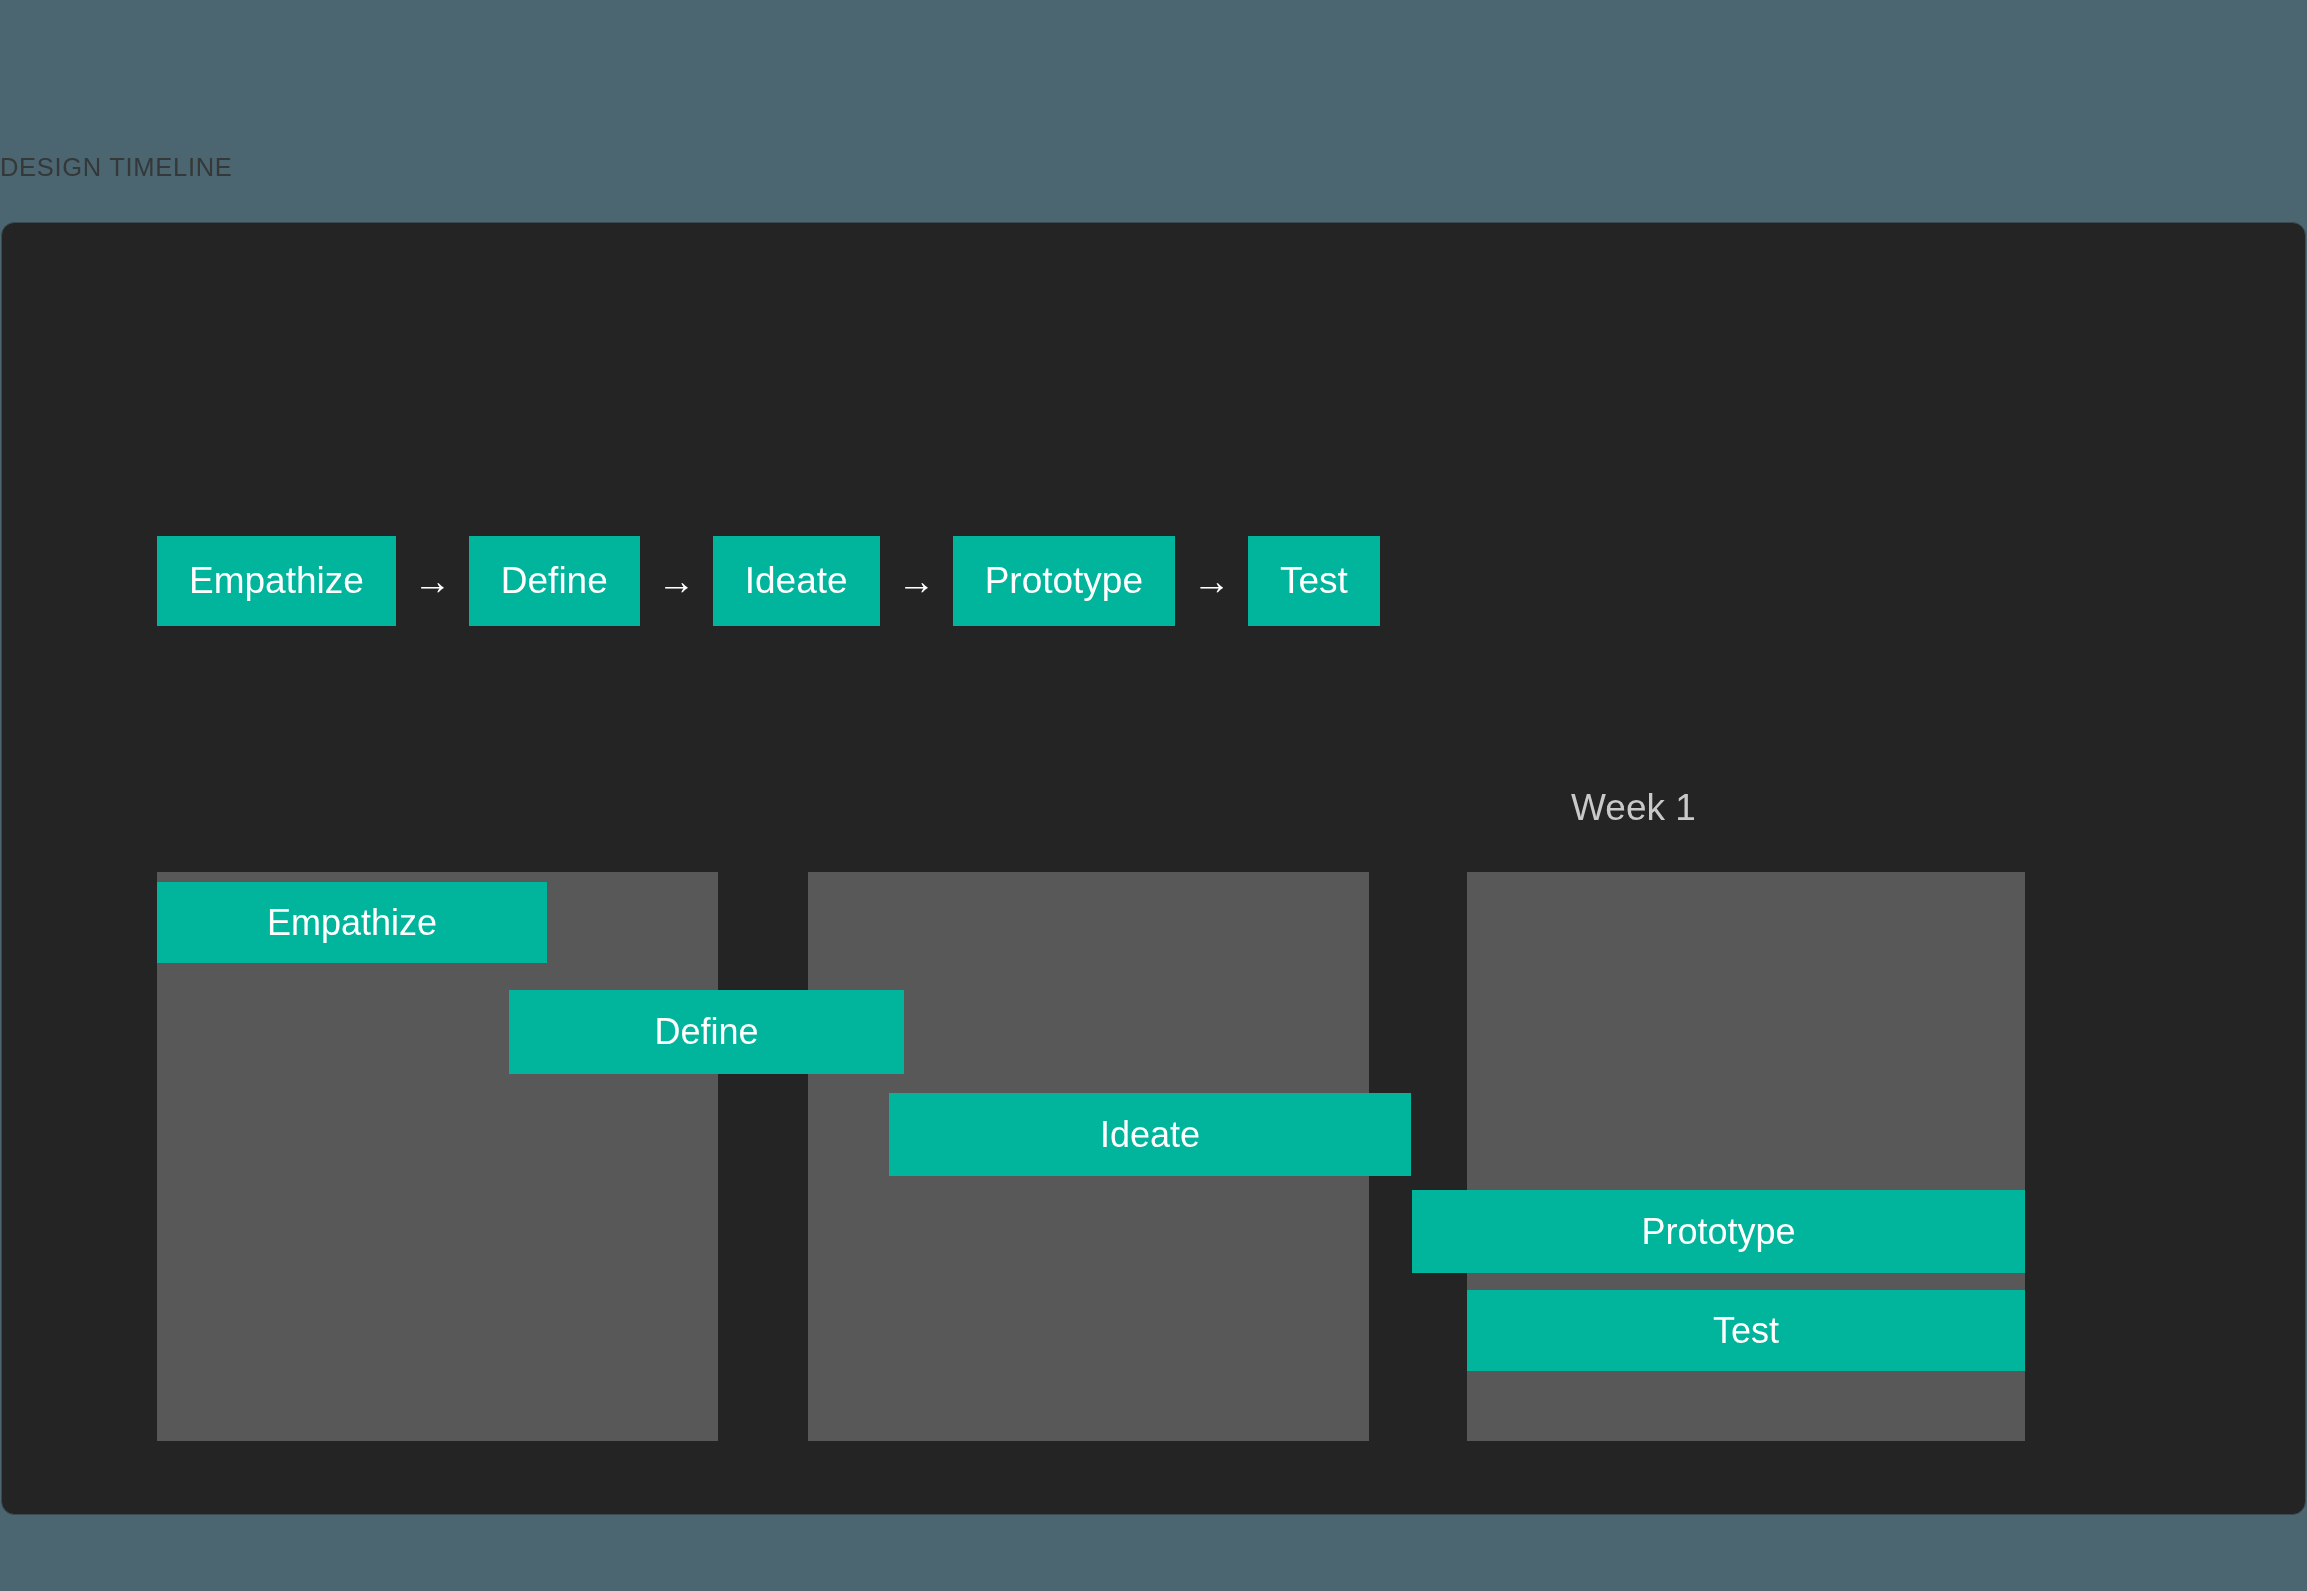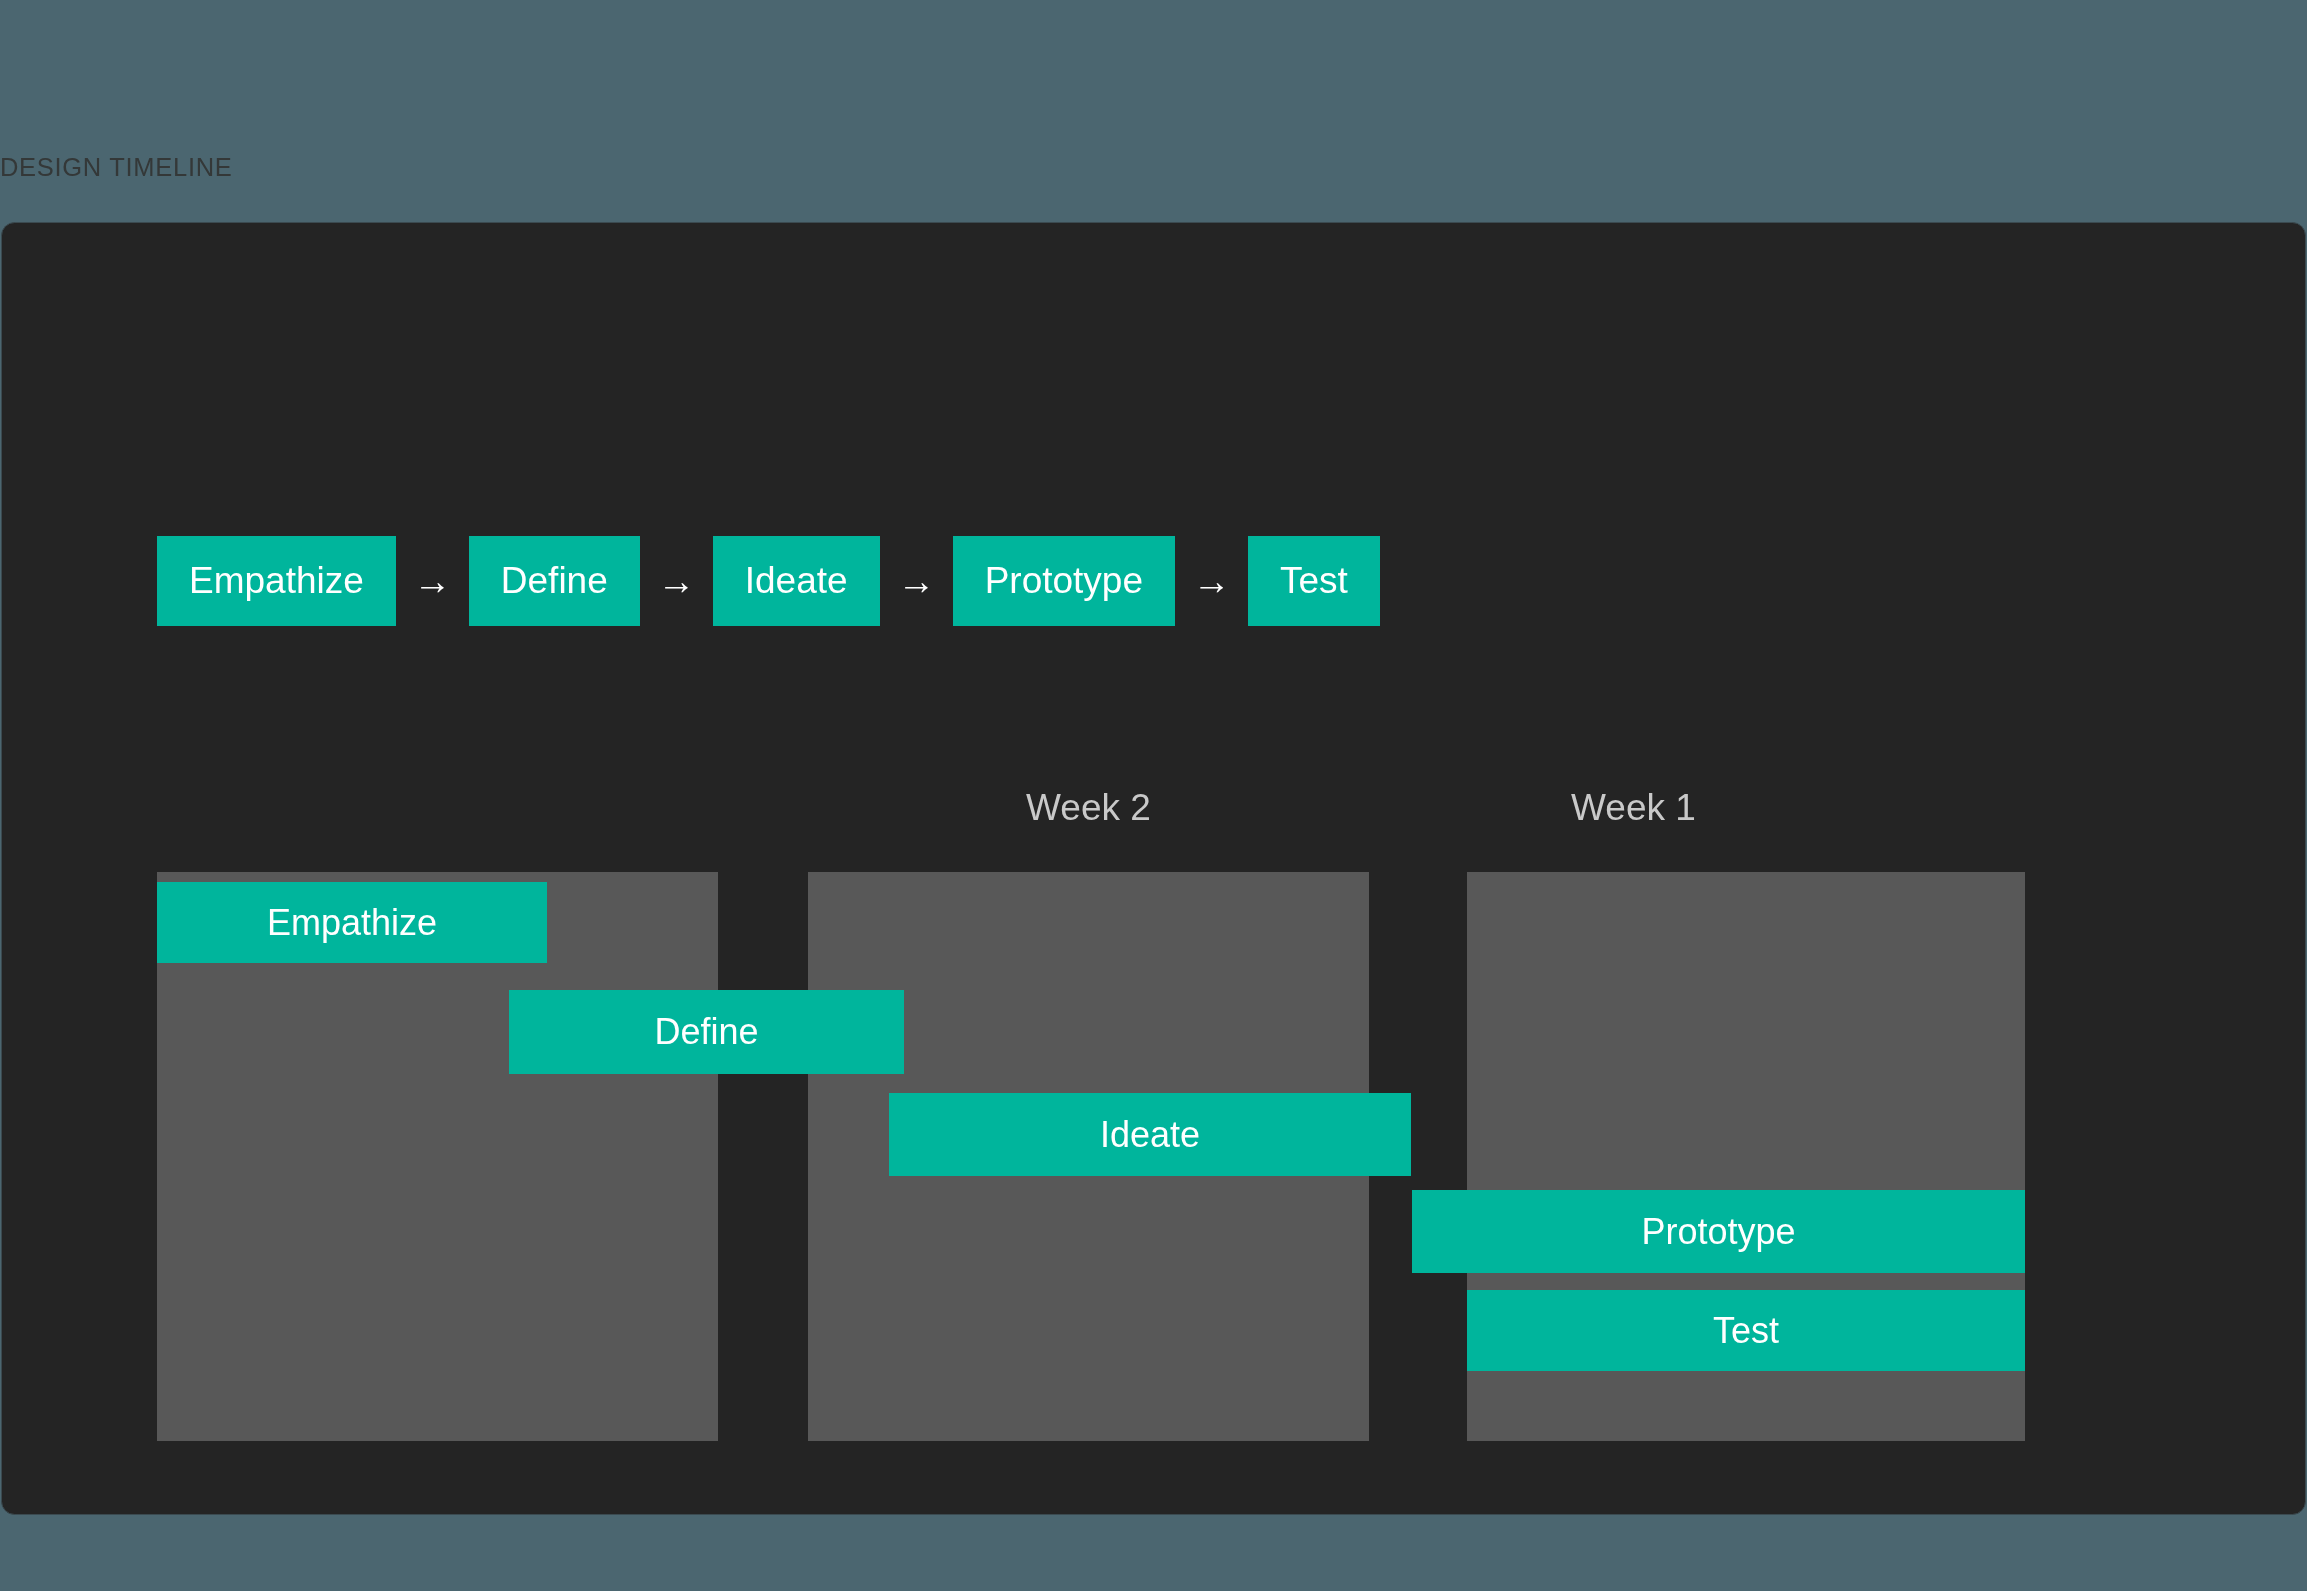--- a/index.html
+++ b/index.html
@@ -94,21 +94,20 @@
       <div class="flow-chip" style="background: rgb(0, 181, 156);">Ideate</div>
       <div class="flow-arrow">→</div>
       <div class="flow-chip" style="background: rgb(0, 181, 156);">Prototype</div>
       <div class="flow-arrow">→</div>
       <div class="flow-chip" style="background: rgb(0, 181, 156);">Test</div>
     </div>
 
   <div id="gantt">
       <div class="week-col" style="left: 157px; width: 561px; background: rgb(88, 88, 88);"></div>
       <div class="week-col" style="left: 808px; width: 561px; background: rgb(88, 88, 88);"></div>
-      <div class="week-label" style="left: 808px; width: 561px;">Week 2</div>
       <div class="week-col" style="left: 1467px; width: 558px; background: rgb(88, 88, 88);"></div>
       <div class="week-label" style="left: 1353px; width: 561px;">Week 1</div>
       <div class="gantt-bar" style="left: 157px; top: 882px; width: 390px; height: 81px; background: rgb(0, 181, 156);">Empathize</div>
       <div class="gantt-bar" style="left: 509px; top: 990px; width: 395px; height: 84px; background: rgb(0, 181, 156);">Define</div>
       <div class="gantt-bar" style="left: 889px; top: 1093px; width: 522px; height: 83px; background: rgb(0, 181, 156);">Ideate</div>
       <div class="gantt-bar" style="left: 1412px; top: 1190px; width: 613px; height: 83px; background: rgb(0, 181, 156);">Prototype</div>
       <div class="gantt-bar" style="left: 1467px; top: 1290px; width: 558px; height: 81px; background: rgb(0, 181, 156);">Test</div>
     </div>
 
 </div>

